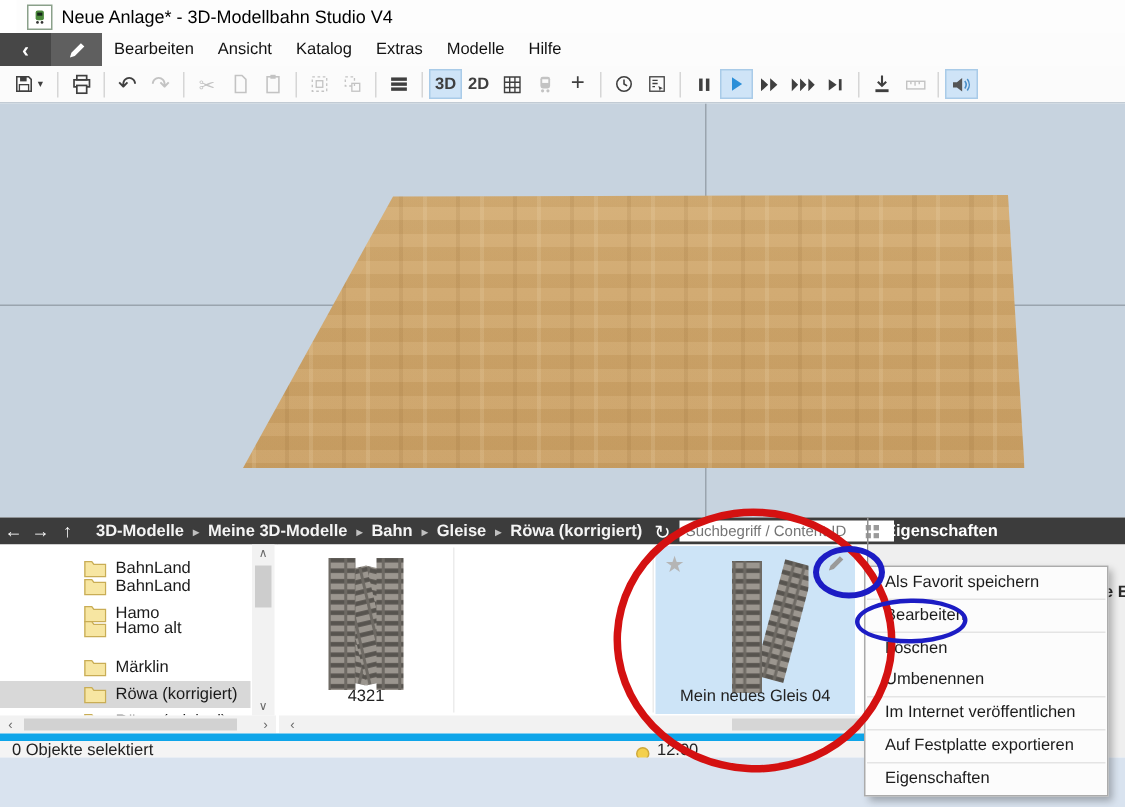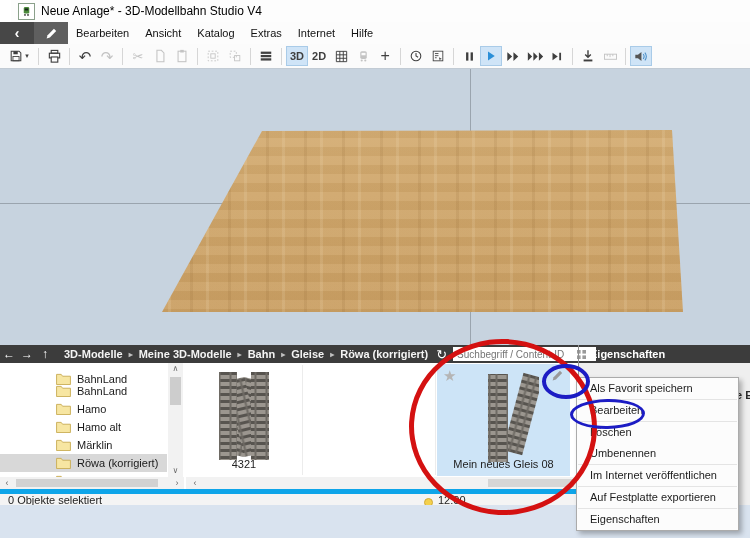--- a/index.html
+++ b/index.html
@@ -117,21 +117,21 @@
     <div class="navbtn b1">‹</div>
     <div class="navbtn b2">
       <svg width="13" height="13" viewBox="0 0 16 16">
           <path d="M2 14l1.2-4L11 2.2 13.8 5 6 12.8z" fill="#fff"></path>
         </svg>
     </div>
     <div class="menuitem">Bearbeiten</div>
     <div class="menuitem">Ansicht</div>
     <div class="menuitem">Katalog</div>
     <div class="menuitem">Extras</div>
-    <div class="menuitem">Internet</div>
+    <div class="menuitem">Modelle</div>
     <div class="menuitem">Hilfe</div>
   </div>
 
   <div class="toolbar">
     <div class="tbtn" style="min-width:30px">
       <svg width="14" height="14" viewBox="0 0 16 16">
           <path d="M2.5 2.5h9l2 2v9h-11z" fill="none" stroke="currentColor" stroke-width="1.2"></path>
           <rect x="5" y="2.5" width="5" height="3.5" fill="currentColor"></rect>
           <rect x="4.5" y="8.5" width="7" height="5" fill="none" stroke="currentColor"></rect>
         </svg>
@@ -318,21 +318,21 @@
       <span>BahnLand</span>
     </div>
     <div class="treerow" style="top:37px">
       <span class="ficon">
           <svg width="15" height="12" viewBox="0 0 16 13">
             <path d="M.5 1.5h5l1.5 2h8.5v9H.5z" fill="#f7e6a2" stroke="#c9ad55"></path>
           </svg>
         </span>
       <span>Hamo</span>
     </div>
-    <div class="treerow" style="top:55px">
+    <div class="treerow" style="top:47px">
       <span class="ficon">
           <svg width="15" height="12" viewBox="0 0 16 13">
             <path d="M.5 1.5h5l1.5 2h8.5v9H.5z" fill="#f7e6a2" stroke="#c9ad55"></path>
           </svg>
         </span>
       <span>Hamo alt</span>
     </div>
     <div class="treerow" style="top:73px">
       <span class="ficon">
           <svg width="15" height="12" viewBox="0 0 16 13">
@@ -388,21 +388,21 @@
       <span class="staricon">★</span>
       <span class="pencilicon">
         <svg width="13" height="13" viewBox="0 0 16 16">
             <path d="M2 14l1.2-4L11 2.2 13.8 5 6 12.8z" fill="currentColor"></path>
           </svg>
       </span>
       <svg class="thumb" style="left:38px" width="64" height="96" viewBox="0 0 64 96">
         <rect x="26" y="2" width="20" height="80" fill="url(#ties)" transform="rotate(15 34 88)"></rect>
         <rect x="13" y="4" width="20" height="88" fill="url(#ties)"></rect>
       </svg>
-      <div class="tilelabel">Mein neues Gleis 08</div>
+      <div class="tilelabel">Mein neues Gleis 04</div>
     </div>
   </div>
   <div class="hscroll2">
     <span class="har" style="left:2px">‹</span>
     <span class="hthumb2"></span>
   </div>
 
   <div class="propspanel">
     <span class="propsliver">e Ei</span>
   </div>

